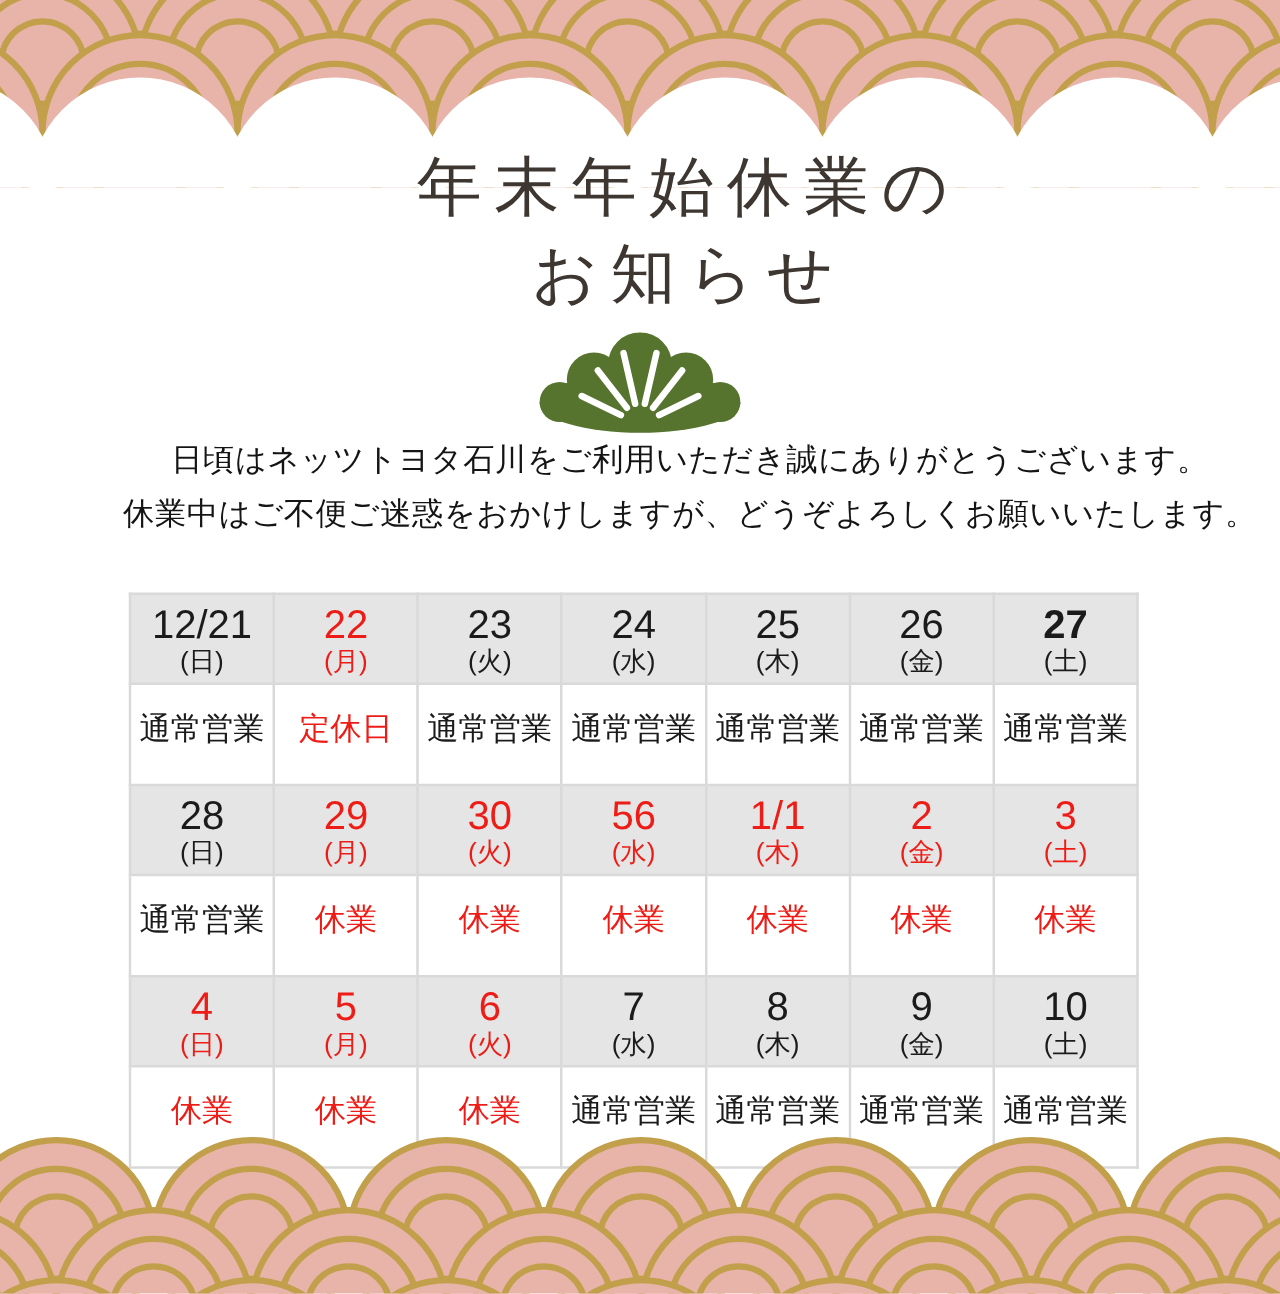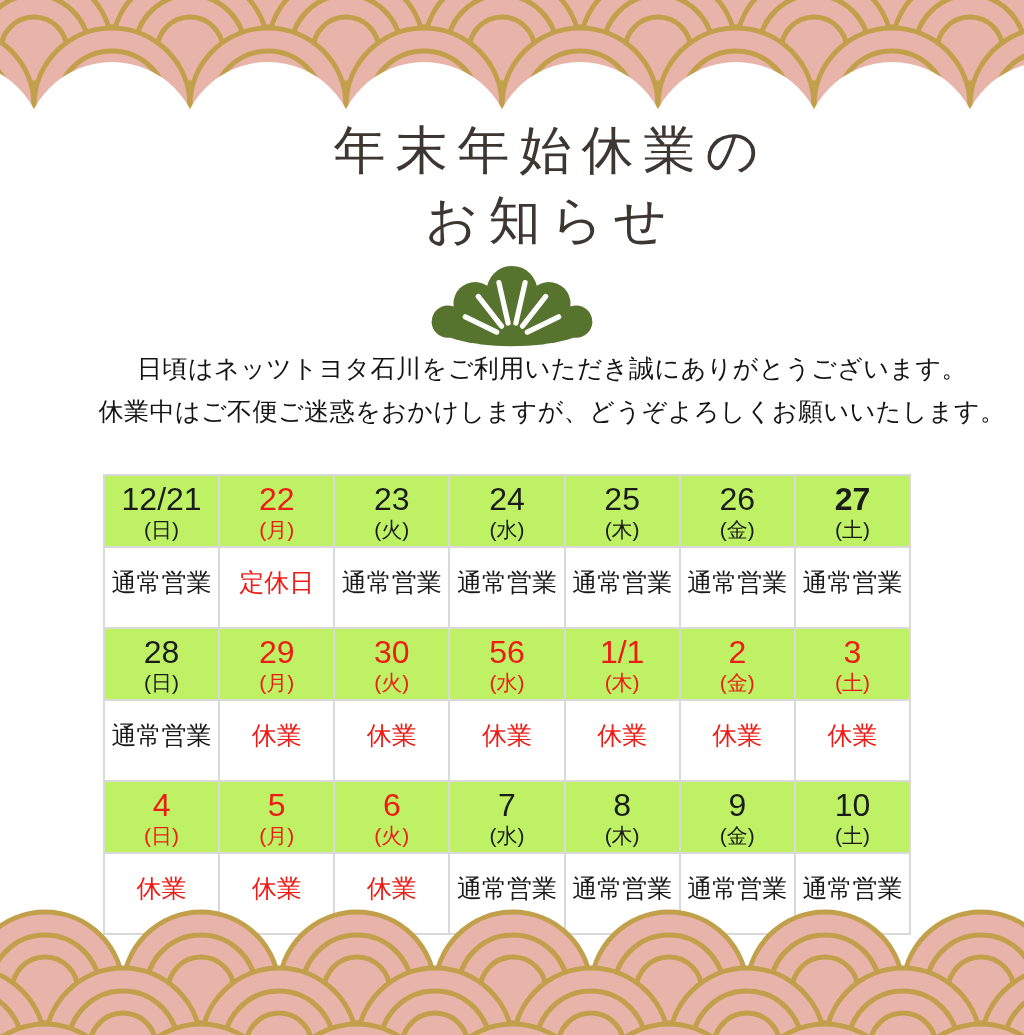--- a/index.html
+++ b/index.html
@@ -23,21 +23,21 @@
     text-align:center;font-size:25px;line-height:43px;color:#141414;
     letter-spacing:0.5px;
     padding-left:40px;
   }
   .intro p{margin:0;}
   .calendar{
     position:absolute;left:103px;top:474px;width:808px;
     border-collapse:collapse;table-layout:fixed;text-align:center;
   }
   .calendar td{border:2px solid #d9d9d9;padding:0;}
-  .date-row td{background:#bef264;height:70px;vertical-align:middle;}
+  .date-row td{background:#e5e5e5;height:70px;vertical-align:middle;}
   .date-num{font-size:32px;line-height:36px;padding-top:2px;}
   .date-dow{font-size:21px;line-height:26px;}
   .status-row td{background:#ffffff;height:69px;font-size:25px;vertical-align:middle;padding-bottom:10px;}
 </style>
 </head>
 <body>
 
 <div class="page">
 
   <svg class="wave wave-top" width="1024" height="150" viewBox="0 0 1024 150" aria-hidden="true">

